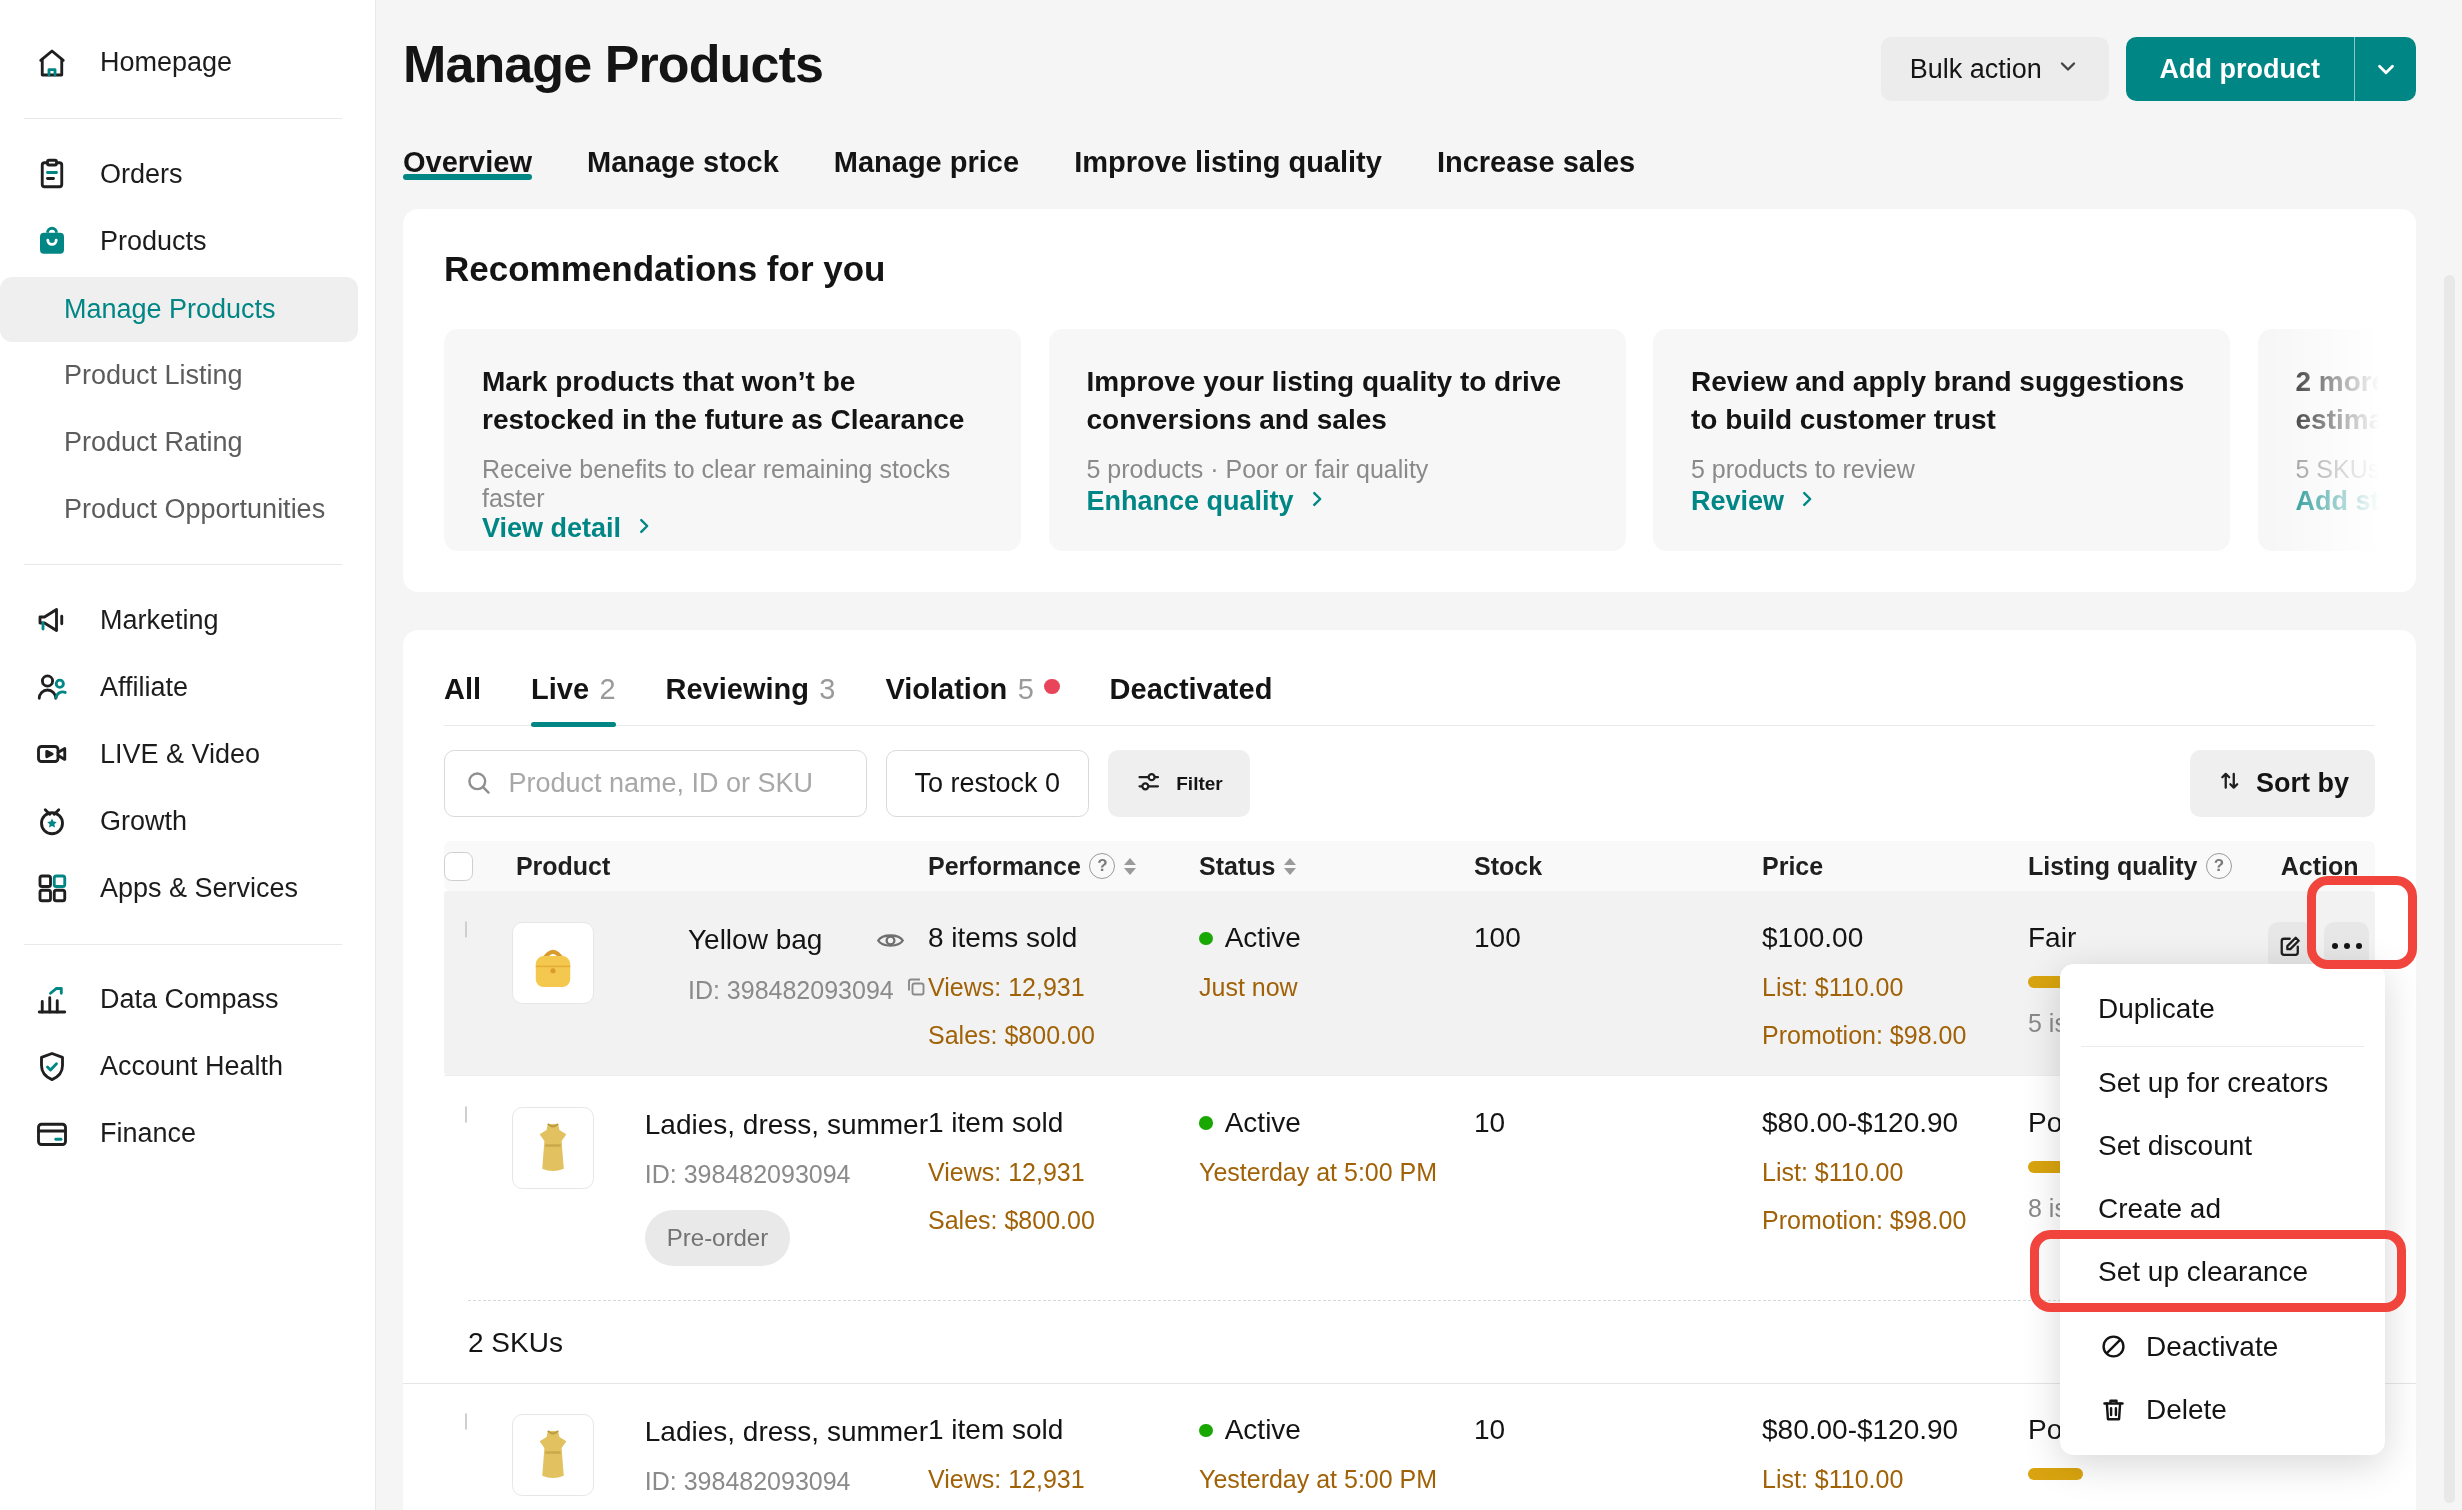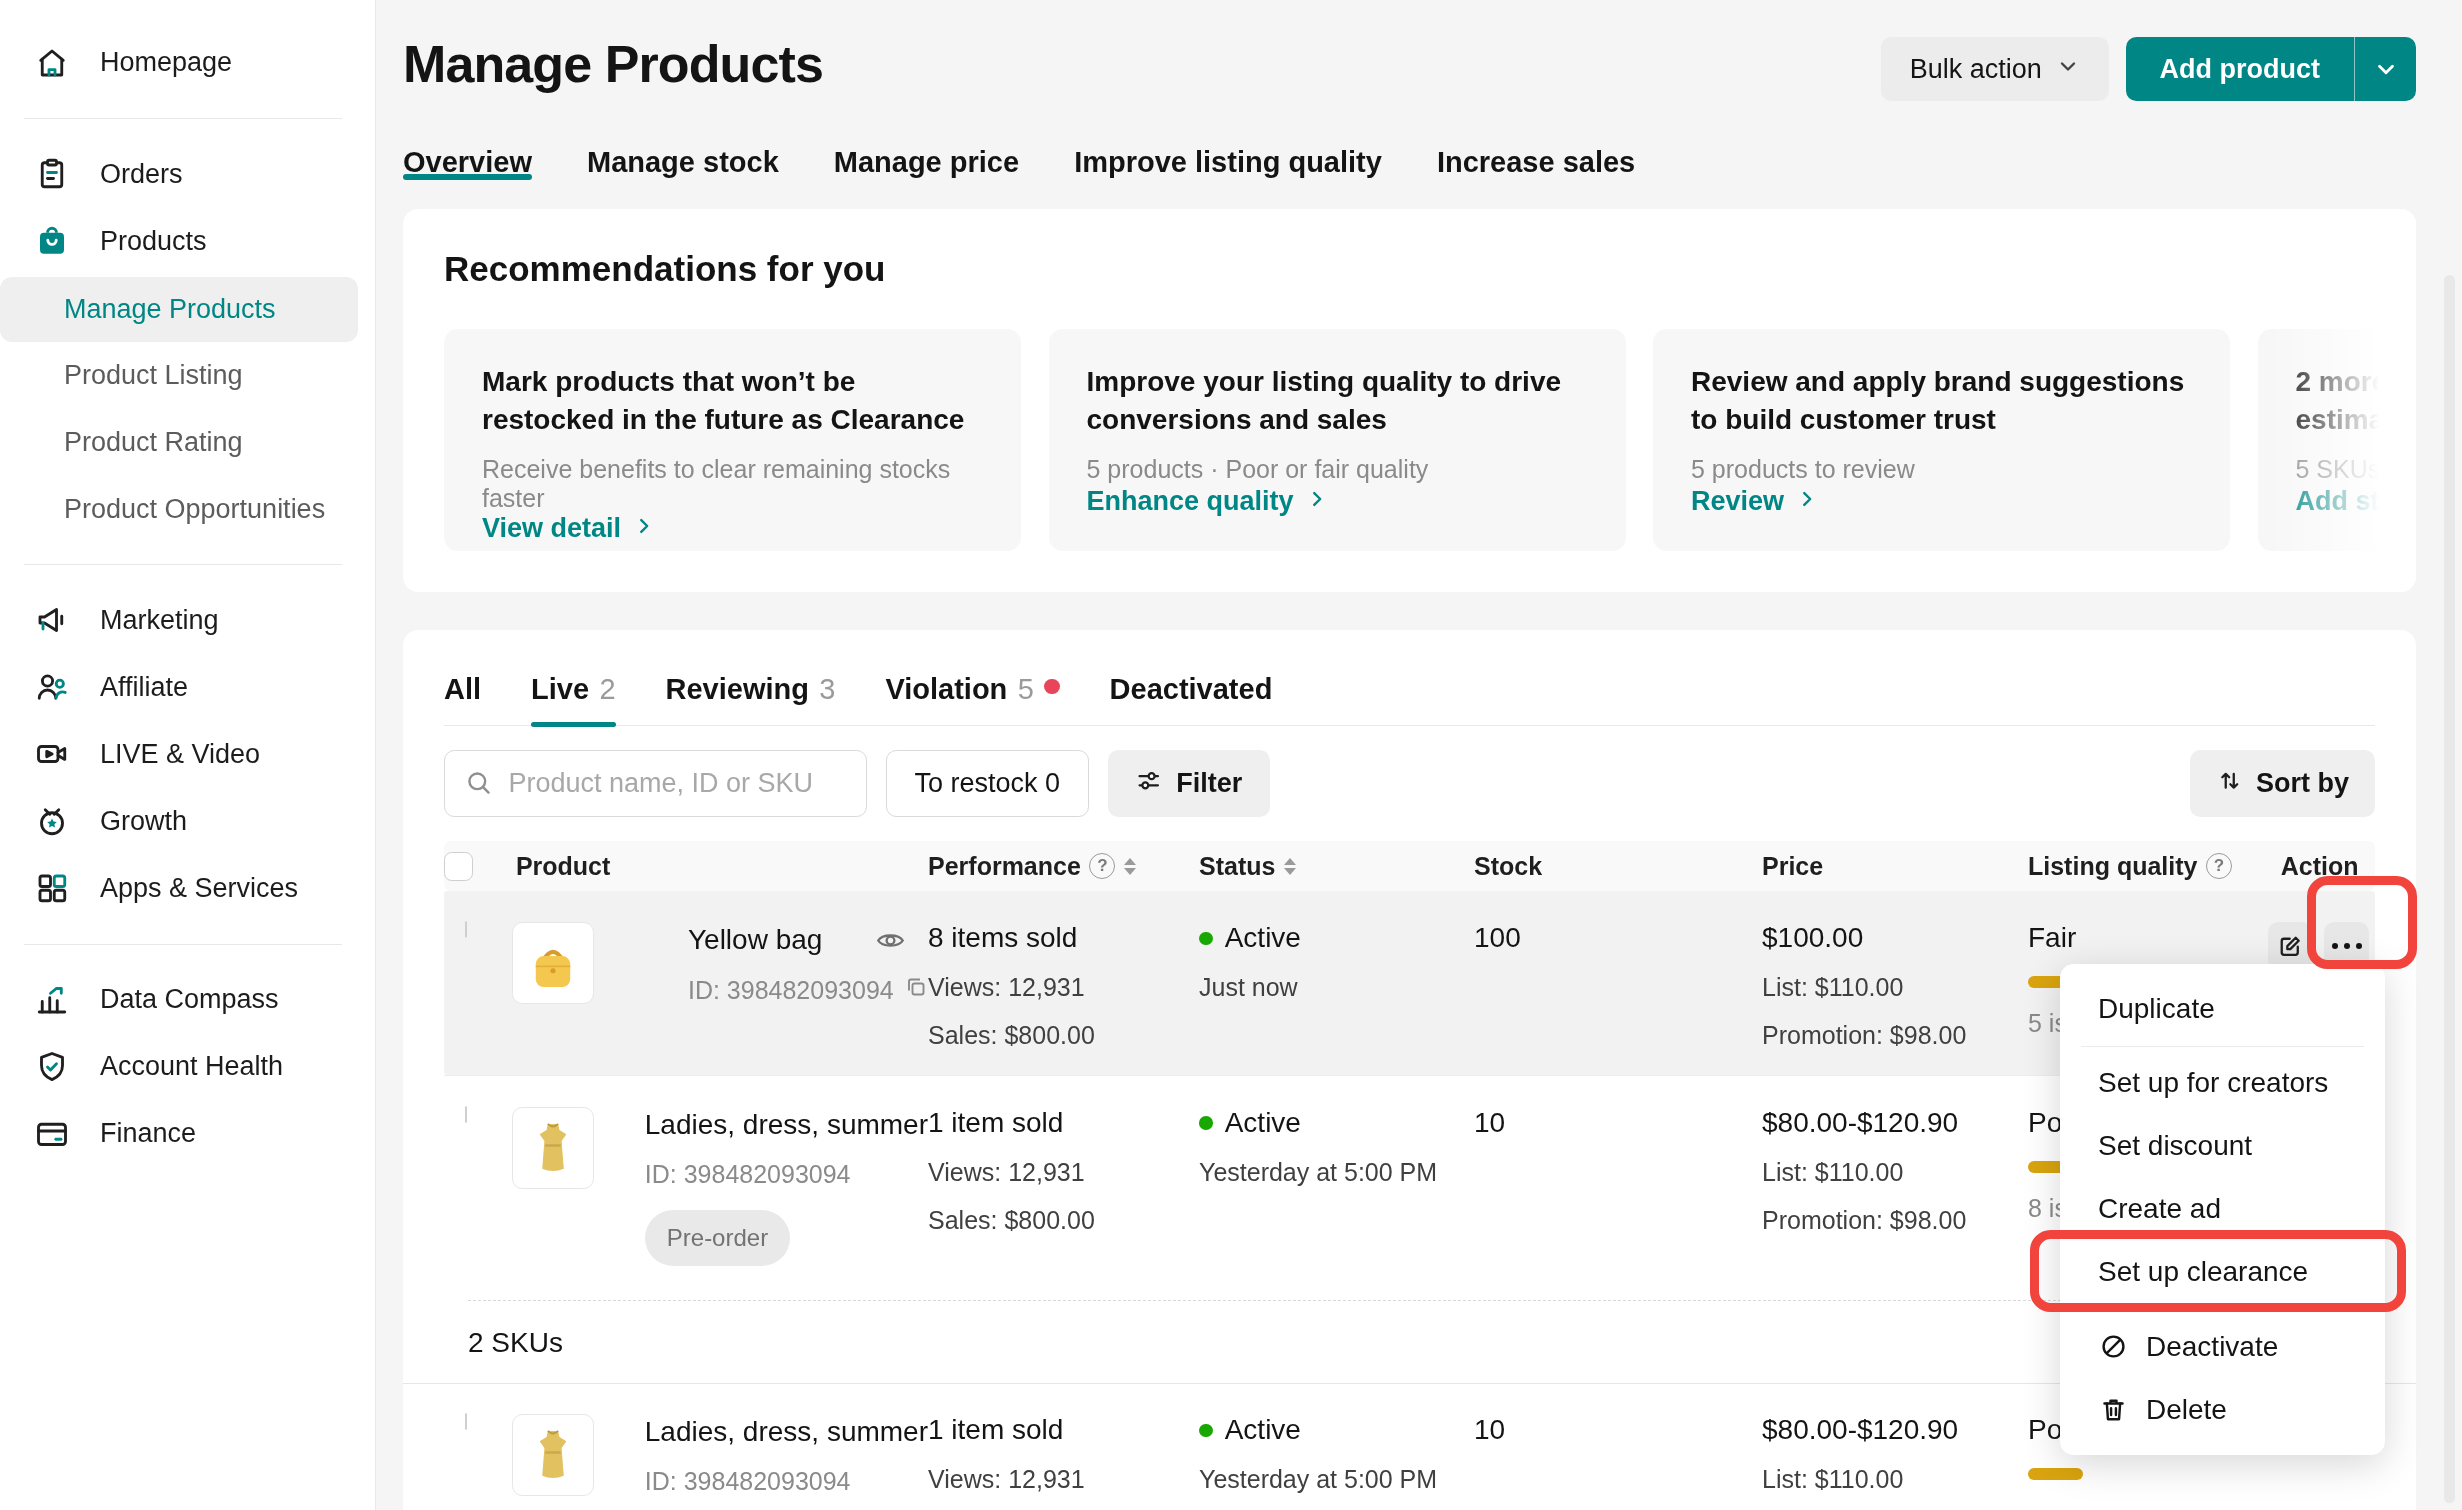--- a/index.html
+++ b/index.html
@@ -49,21 +49,21 @@
   .stab { display:flex; align-items:flex-start; gap:10.3px; font-size:29px; font-weight:600; padding-bottom:19px; position:relative; cursor:pointer; }
   .stab .count { color:#9a9a9a; font-weight:500; }
   .stab.active::after { content:""; position:absolute; left:0; right:0; bottom:-1.7px; height:5.2px; background:#008684; border-radius:2.6px; }
   .vdot { width:15.5px; height:15.5px; border-radius:50%; background:#e8455a; margin-top:5.2px; }
 
   .toolbar { display:flex; align-items:center; gap:19px; margin-top:24px; }
   .search-box { display:flex; align-items:center; gap:15.5px; width:423px; height:67px; border:1.7px solid #d9d9d9; border-radius:10.3px; padding:0 19px; background:#fff; }
   .search-box input { border:none; outline:none; font-size:27px; width:100%; color:#141414; font-family:"Liberation Sans",sans-serif; background:transparent; }
   .search-box input::placeholder { color:#a8a8a8; }
   .btn-outline { display:flex; align-items:center; height:67px; padding:0 27.5px; border:1.7px solid #d9d9d9; border-radius:10.3px; background:#fff; font-size:27px; font-weight:500; cursor:pointer; }
-  .btn-filter { display:flex; align-items:center; gap:13.7px; height:67px; padding:0 27.5px; background:#efefef; border-radius:10.3px; font-size:27px; font-weight:600; cursor:pointer; }
+  .btn-filter { display:flex; align-items:center; gap:13.7px; height:67px; padding:0 27.5px; background:#efefef; border-radius:10.3px; font-size:19px; font-weight:600; cursor:pointer; }
   .btn-sort { margin-left:auto; display:flex; align-items:center; gap:12px; height:67px; padding:0 26px; background:#efefef; border-radius:10.3px; font-size:27px; font-weight:600; cursor:pointer; }
 
   .grid { display:grid; grid-template-columns:65px 419px 271px 275px 288px 266px 240px 106px; }
   .thead { margin-top:24px; height:50px; background:#f9f9f9; border-radius:6.9px; align-items:center; font-size:25px; font-weight:600; color:#1f1f1f; }
   .th { display:flex; align-items:center; gap:8.6px; }
   .help { width:26px; height:26px; border:1.7px solid #9a9a9a; border-radius:50%; color:#7a7a7a; font-size:17px; font-weight:700; display:flex; align-items:center; justify-content:center; }
   .caret { display:flex; flex-direction:column; gap:2.6px; }
   .caret i { width:0; height:0; border-left:6px solid transparent; border-right:6px solid transparent; }
   .caret .up { border-bottom:7.7px solid #9a9a9a; }
   .caret .dn { border-top:7.7px solid #9a9a9a; }
@@ -73,21 +73,21 @@
   .row .chk { padding-left:20.6px; }
   .checkbox { width:33px; height:33px; border:1.7px solid #cfcfcf; border-radius:7.7px; background:#fff; cursor:pointer; }
   .pcell { display:flex; gap:24px; padding-left:3.4px;justify-content:space-between; }
   .pimg { width:82px; height:82px; background:#fff; border:0.9px solid #e6e6e6; border-radius:10.3px; display:flex; align-items:center; justify-content:center; overflow:hidden; }
   .pinfo { padding-top:1.7px; }
   .pname-row { display:flex; align-items:center; }
   .pname { font-size:28px; font-weight:500; }
   .pid { display:flex; align-items:center; gap:10.3px; margin-top:19px; font-size:25px; color:#8a8a8a; }
   .pbadge { display:inline-block; margin-top:20.6px; background:#e9e9e9; border-radius:858px; padding:14px 22px; font-size:24px; color:#737373; }
   .cell-main { font-size:28px; font-weight:500; }
-  .sub { font-size:25px; color:#404040; margin-top:19px; }
+  .sub { font-size:25px; color:#a16207; margin-top:19px; }
   .status-line { display:flex; align-items:center; gap:12px; }
   .gdot { width:13.7px; height:13.7px; border-radius:50%; background:#19a702; }
   .qbar { height:12px; border-radius:6px; background:#d9a40f; margin-top:22px; }
   .qbar.fair { width:96px; }
   .qbar.poor { width:55px; }
   .qnote { font-size:25px; color:#8a8a8a; margin-top:20.6px; white-space:nowrap; }
   .acell { display:flex; gap:12px; justify-content:flex-end; padding-right:5.2px; }
   .abtn { width:48px; height:48px; background:#e7e7e7; border-radius:10.3px; display:flex; align-items:center; justify-content:center; cursor:pointer; }
   .dots { display:flex; gap:6px; }
   .dots b { width:6px; height:6px; border-radius:50%; background:#141414; }

